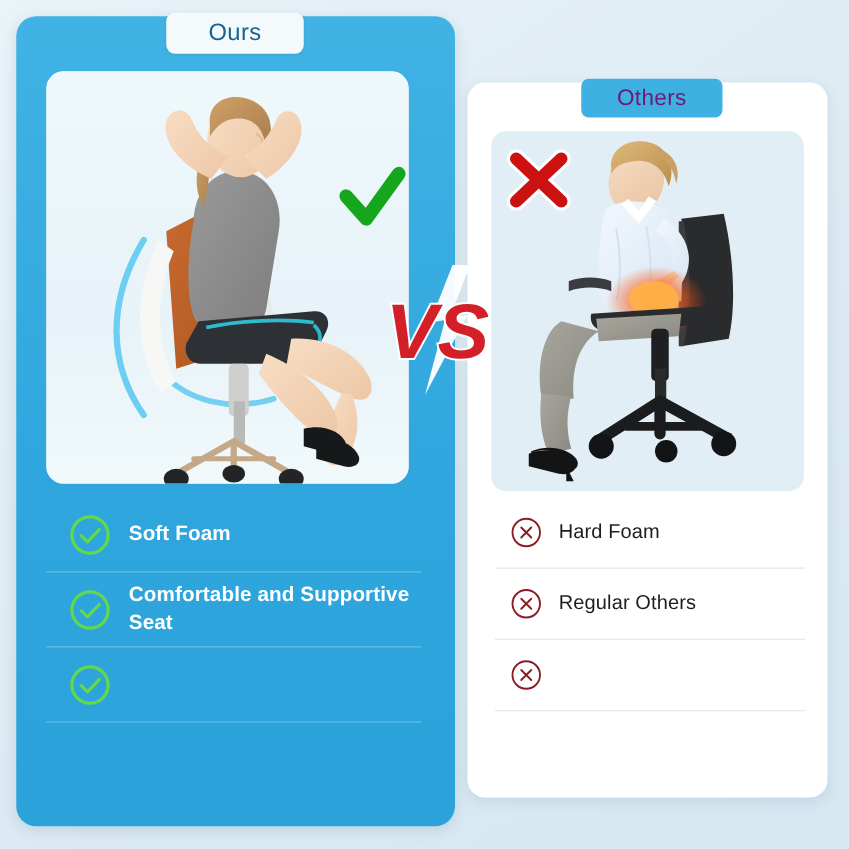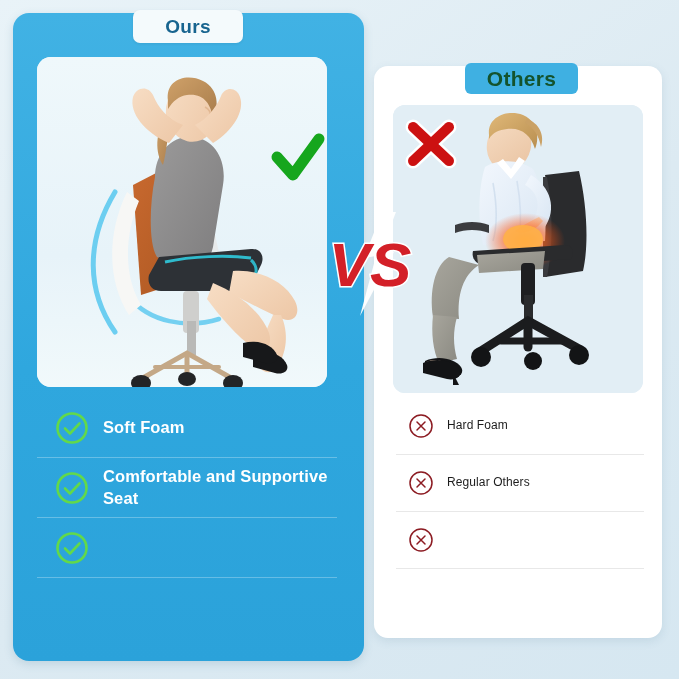--- a/index.html
+++ b/index.html
@@ -39,21 +39,21 @@
     top: 10px;
     width: 110px;
     height: 33px;
     background: #f4fafc;
     border-radius: 7px;
     display: flex;
     align-items: center;
     justify-content: center;
     color: #17648f;
     font-size: 19px;
-    font-weight: bold;
+    font-weight: normal;
     letter-spacing: 0.3px;
     z-index: 6;
     box-shadow: 0 1px 3px rgba(0,0,0,0.07);
   }
 
   .ours-image-card {
     position: absolute;
     left: 37px;
     top: 57px;
     width: 290px;
@@ -79,42 +79,42 @@
     position: absolute;
     left: 465px;
     top: 63px;
     width: 113px;
     height: 31px;
     background: #3fb0e2;
     border-radius: 6px;
     display: flex;
     align-items: center;
     justify-content: center;
-    color: #14532d;
-    font-size: 21px;
-    font-weight: bold;
+    color: #701a75;
+    font-size: 18px;
+    font-weight: normal;
     letter-spacing: 0.3px;
     z-index: 6;
   }
 
   .others-image-card {
     position: absolute;
     left: 393px;
     top: 105px;
     width: 250px;
     height: 288px;
     background: #e2eef5;
     border-radius: 12px;
     overflow: hidden;
   }
 
   
   .vs-wrap {
     position: absolute;
-    left: 320px;
+    left: 300px;
     top: 212px;
     width: 104px;
     height: 104px;
     z-index: 8;
   }
 
   
   .ours-list {
     position: absolute;
     left: 37px;
@@ -166,21 +166,21 @@
   .ftext {
     font-size: 16.5px;
     line-height: 1.28;
     font-weight: bold;
     color: #ffffff;
     letter-spacing: 0.1px;
   }
   .others-list .ftext {
     font-weight: normal;
     color: #1d1d1d;
-    font-size: 12px;
+    font-size: 16px;
   }
 </style>
 </head>
 <body>
 
 <div id="stage">
 
   <div class="ours-panel"></div>
 
   <div class="badge-ours">

